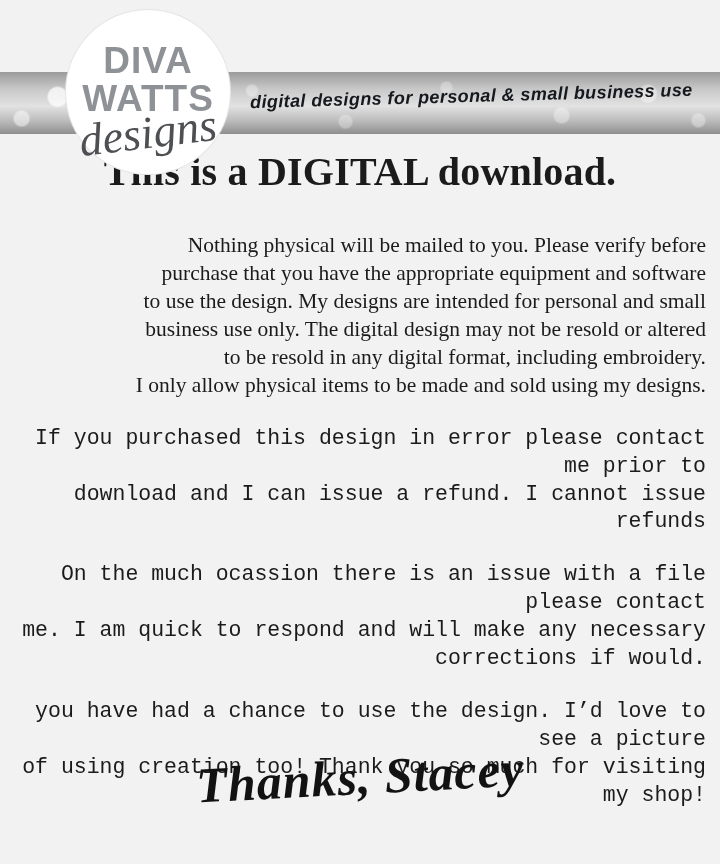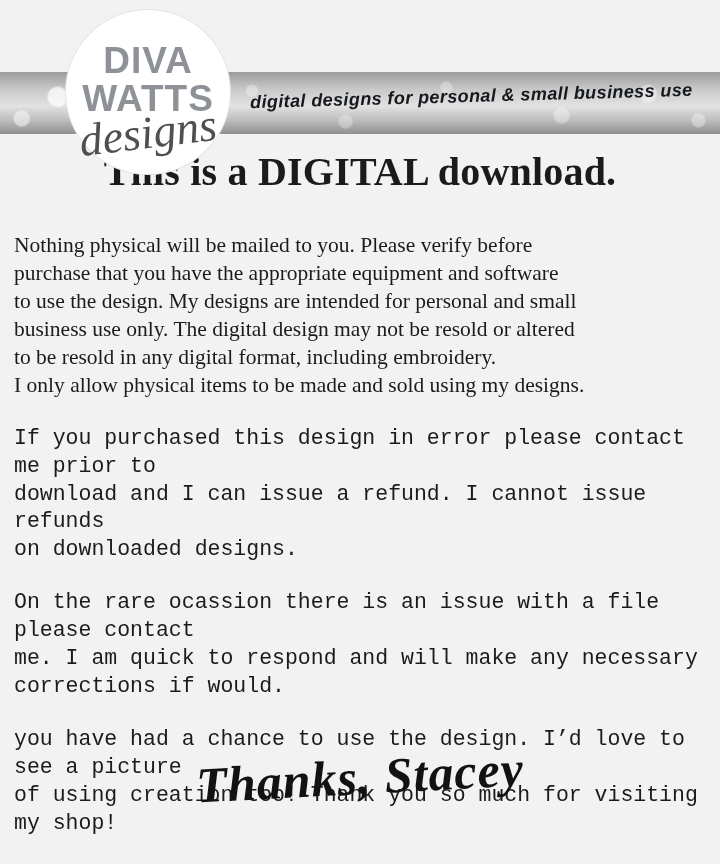--- a/index.html
+++ b/index.html
@@ -107,21 +107,21 @@
     letter-spacing: 0.2px;
   }
   .title .u { }
 
   
   .body-copy {
     position: absolute;
     top: 232px;
     left: 14px;
     width: 692px;
-    text-align: left;
+    text-align: right;
     font-size: 21.5px;
     line-height: 1.30;
   }
   .para { margin: 0; }
   .para + .para { margin-top: 25px; font-family: Liberation Mono, monospace; }
   .para .line { display: block; }
 
   
   .signature {
     position: absolute;
@@ -160,24 +160,23 @@
     <span class="line">Nothing physical will be mailed to you.   Please verify before</span>
     <span class="line">purchase that you have the appropriate equipment and software</span>
     <span class="line">to use the design.  My designs are intended for personal and small</span>
     <span class="line">business use only.  The digital design may not be resold or altered</span>
     <span class="line">to be resold in any digital format, including embroidery.</span>
     <span class="line">I only allow physical items to be made and sold using my designs.</span>
   </p>
   <p class="para">
     <span class="line">If you purchased this design in error please contact me prior to</span>
     <span class="line">download and I can issue a refund.  I cannot issue refunds</span>
-    <span class="line">on downloaded designs.</span>
   </p>
   <p class="para">
-    <span class="line">On the rare ocassion there is an issue with a file please contact</span>
+    <span class="line">On the much ocassion there is an issue with a file please contact</span>
     <span class="line">me.  I am quick to respond and will make any necessary</span>
     <span class="line">corrections if would.</span>
   </p>
   <p class="para">
     <span class="line">you have had a chance to use the design.  I’d love to see a picture</span>
     <span class="line">of using creation too!  Thank you so much for visiting my shop!</span>
   </p>
 </div>
 
 <div class="signature">Thanks, Stacey</div>

